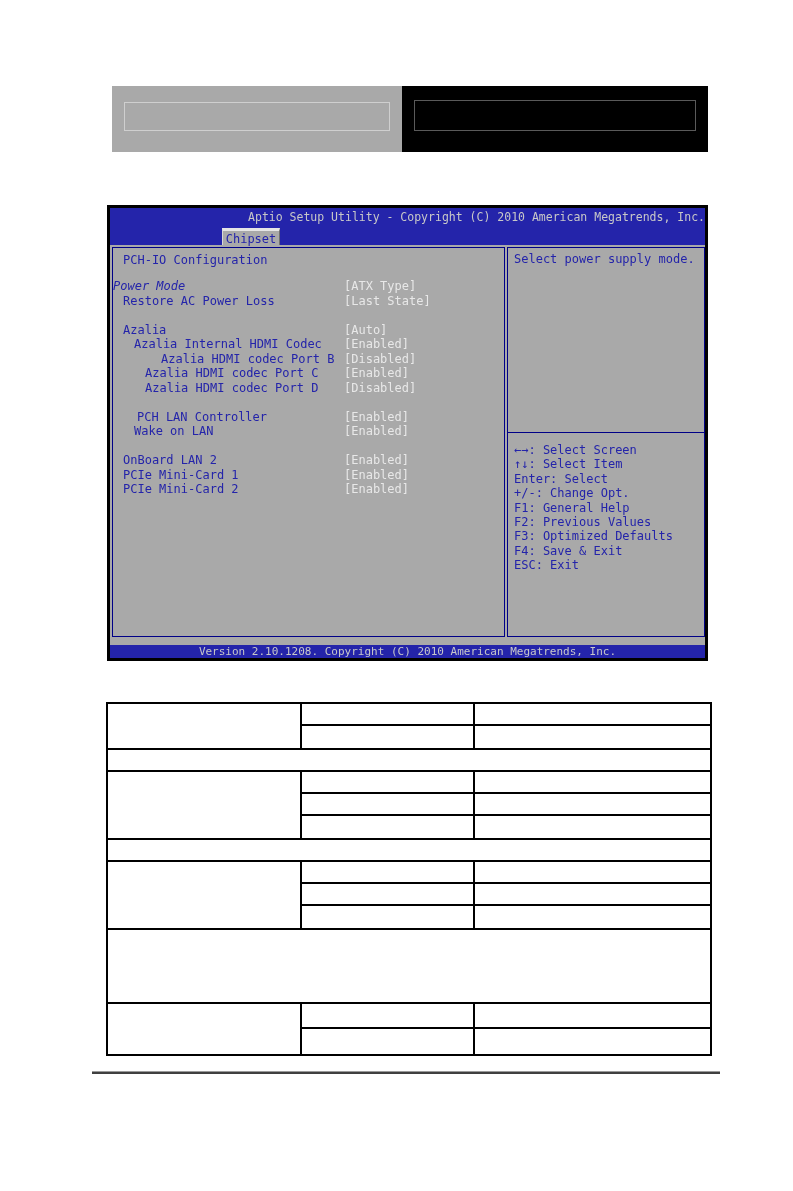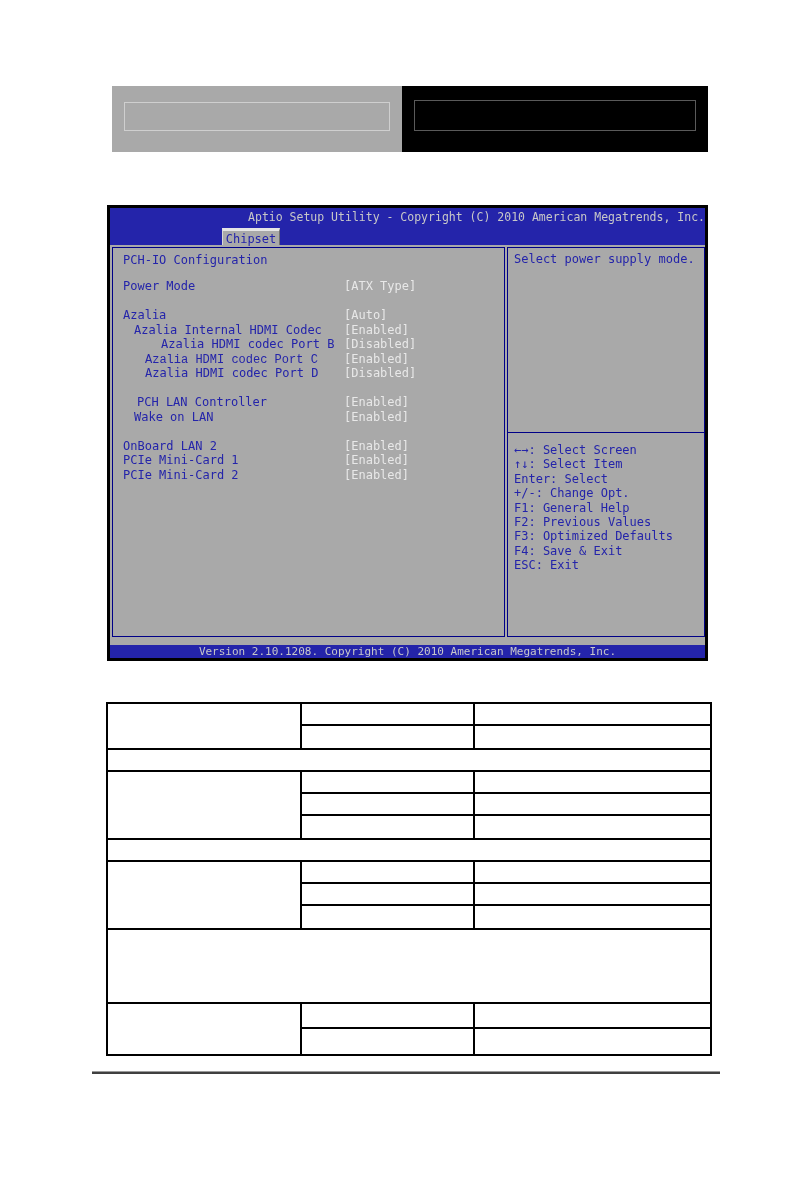--- a/index.html
+++ b/index.html
@@ -63,26 +63,27 @@
 </div>
 
 <div class="abs bios">
   <div class="abs bios-titlebar">Aptio Setup Utility - Copyright (C) 2010 American Megatrends, Inc.</div>
   <div class="abs bios-menubar"></div>
   <div class="abs bios-tab">Chipset</div>
 
   <div class="abs pane pane-left">
     <div class="abs bios-section-title">PCH-IO Configuration</div>
     <div class="abs bios-items" id="bios-items">
-        <div class="bios-item"><span class="lbl" style="margin-left: 10px;">Power Mode</span><span class="val">[ATX Type]</span></div>
+        <div class="bios-item"><span class="lbl" style=" font-style: italic;">Power Mode</span><span class="val">[ATX Type]</span></div>
+        <div class="bios-item"><span class="lbl" style="margin-left: 10px;">Restore AC Power Loss</span><span class="val">[Last State]</span></div>
         <div class="bios-item"></div>
         <div class="bios-item"><span class="lbl" style="margin-left: 10px;">Azalia</span><span class="val">[Auto]</span></div>
         <div class="bios-item"><span class="lbl" style="margin-left: 21px;">Azalia Internal HDMI Codec</span><span class="val">[Enabled]</span></div>
         <div class="bios-item"><span class="lbl" style="margin-left: 48px;">Azalia HDMI codec Port B</span><span class="val">[Disabled]</span></div>
-        <div class="bios-item"><span class="lbl" style="margin-left: 32px; font-family: Liberation Mono, monospace;">Azalia HDMI codec Port C</span><span class="val">[Enabled]</span></div>
+        <div class="bios-item"><span class="lbl" style="margin-left: 32px;">Azalia HDMI codec Port C</span><span class="val">[Enabled]</span></div>
         <div class="bios-item"><span class="lbl" style="margin-left: 32px;">Azalia HDMI codec Port D</span><span class="val">[Disabled]</span></div>
         <div class="bios-item"></div>
         <div class="bios-item"><span class="lbl" style="margin-left: 24px;">PCH LAN Controller</span><span class="val">[Enabled]</span></div>
         <div class="bios-item"><span class="lbl" style="margin-left: 21px;">Wake on LAN</span><span class="val">[Enabled]</span></div>
         <div class="bios-item"></div>
         <div class="bios-item"><span class="lbl" style="margin-left: 10px;">OnBoard LAN 2</span><span class="val">[Enabled]</span></div>
         <div class="bios-item"><span class="lbl" style="margin-left: 10px;">PCIe Mini-Card 1</span><span class="val">[Enabled]</span></div>
         <div class="bios-item"><span class="lbl" style="margin-left: 10px;">PCIe Mini-Card 2</span><span class="val">[Enabled]</span></div>
       </div>
   </div>

